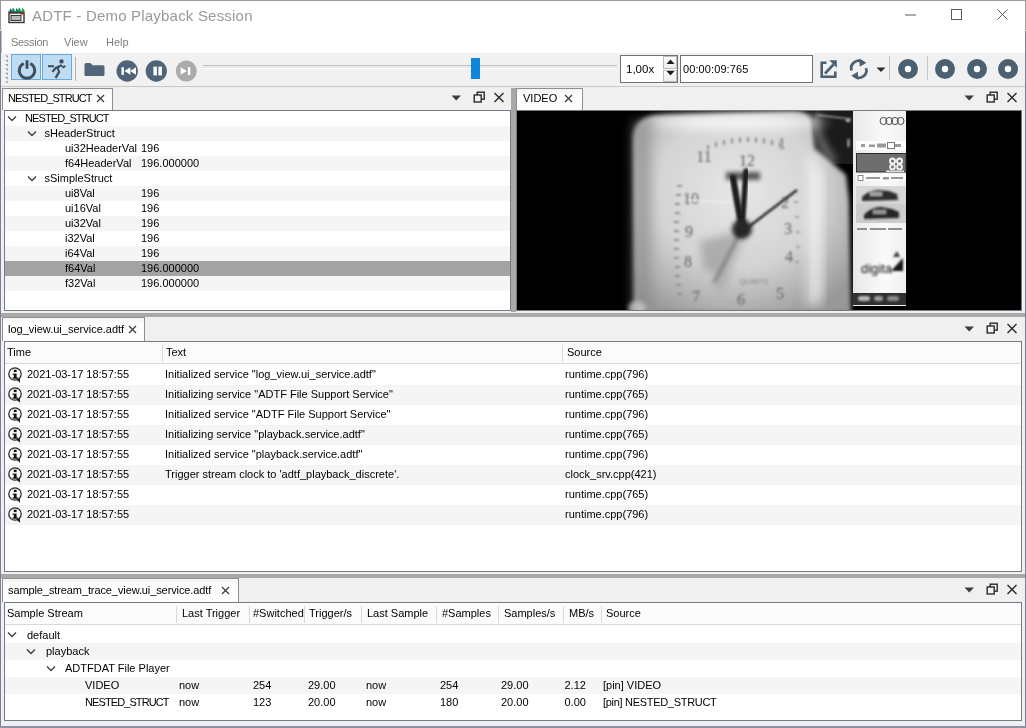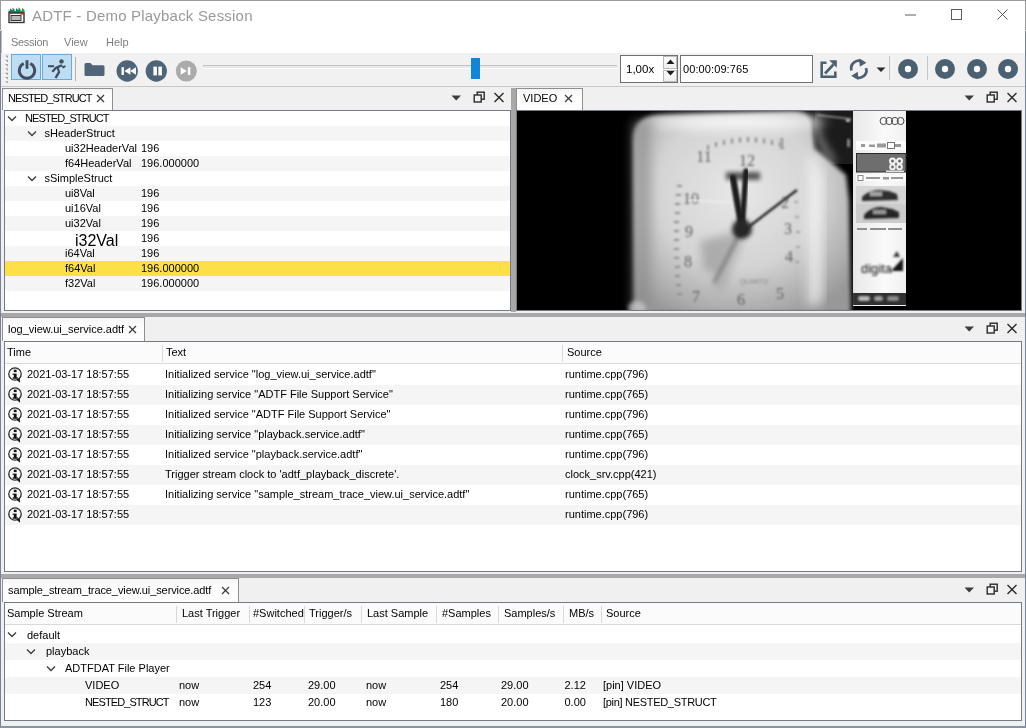--- a/index.html
+++ b/index.html
@@ -210,28 +210,28 @@
   </div>
 <div class="abs" style="left:5px;top:201px;width:505px;height:15px;background:#ffffff">
     <span class="txt" style="left:60px;top:1.5px;font-size:11px">ui16Val</span>
     <span class="txt" style="left:136px;top:1.5px;font-size:11px">196</span>
   </div>
 <div class="abs" style="left:5px;top:216px;width:505px;height:15px;background:#f5f5f5">
     <span class="txt" style="left:60px;top:1.5px;font-size:11px">ui32Val</span>
     <span class="txt" style="left:136px;top:1.5px;font-size:11px">196</span>
   </div>
 <div class="abs" style="left:5px;top:231px;width:505px;height:15px;background:#ffffff">
-    <span class="txt" style="left:70px;top:1.5px;font-size:16px">i32Val</span>
+    <span class="txt" style="left:60px;top:1.5px;font-size:11px">i32Val</span>
     <span class="txt" style="left:136px;top:1.5px;font-size:11px">196</span>
   </div>
 <div class="abs" style="left:5px;top:246px;width:505px;height:15px;background:#f5f5f5">
     <span class="txt" style="left:60px;top:1.5px;font-size:11px">i64Val</span>
     <span class="txt" style="left:136px;top:1.5px;font-size:11px">196</span>
   </div>
-<div class="abs" style="left:5px;top:261px;width:505px;height:15px;background:#fde047">
+<div class="abs" style="left:5px;top:261px;width:505px;height:15px;background:#a3a3a3">
     <span class="txt" style="left:60px;top:1.5px;font-size:11px">f64Val</span>
     <span class="txt" style="left:136px;top:1.5px;font-size:11px">196.000000</span>
   </div>
 <div class="abs" style="left:5px;top:276px;width:505px;height:15px;background:#f5f5f5">
     <span class="txt" style="left:60px;top:1.5px;font-size:11px">f32Val</span>
     <span class="txt" style="left:136px;top:1.5px;font-size:11px">196.000000</span>
   </div>
 
 <div class="abs vsplit" style="left:511px;top:88px;width:5px;height:224px"></div>
 
@@ -523,21 +523,20 @@
 <div class="abs" style="left:5px;top:485px;width:1016px;height:20px;background:#ffffff">
     <svg style="position:absolute;left:2px;top:2px" width="17" height="16" viewBox="0 0 17 16">
       <circle cx="8" cy="7" r="6.2" fill="#fafafa" stroke="#2a2a2a" stroke-width="1.3"></circle>
       <polygon points="9.2,12.6 13.1,15.7 12.8,11.1" fill="#1a1a1a"></polygon>
       <rect x="6.8" y="2.7" width="2.8" height="2.4" fill="#111"></rect>
       <rect x="6.8" y="6.6" width="2.8" height="4.6" fill="#111"></rect>
       <rect x="5.6" y="6.6" width="1.2" height="1.3" fill="#111"></rect>
       <rect x="5.6" y="10.4" width="5.4" height="1.3" fill="#111"></rect>
     </svg>
     <span class="txt" style="left:22px;top:4px;font-size:11px">2021-03-17 18:57:55</span>
-    <span class="txt" style="left:160px;top:4px;font-size:11px">Initializing service "sample_stream_trace_view.ui_service.adtf"</span>
     <span class="txt" style="left:560px;top:4px;font-size:11px">runtime.cpp(765)</span>
   </div>
 <div class="abs" style="left:5px;top:505px;width:1016px;height:20px;background:#f5f5f5">
     <svg style="position:absolute;left:2px;top:2px" width="17" height="16" viewBox="0 0 17 16">
       <circle cx="8" cy="7" r="6.2" fill="#fafafa" stroke="#2a2a2a" stroke-width="1.3"></circle>
       <polygon points="9.2,12.6 13.1,15.7 12.8,11.1" fill="#1a1a1a"></polygon>
       <rect x="6.8" y="2.7" width="2.8" height="2.4" fill="#111"></rect>
       <rect x="6.8" y="6.6" width="2.8" height="4.6" fill="#111"></rect>
       <rect x="5.6" y="6.6" width="1.2" height="1.3" fill="#111"></rect>
       <rect x="5.6" y="10.4" width="5.4" height="1.3" fill="#111"></rect>

